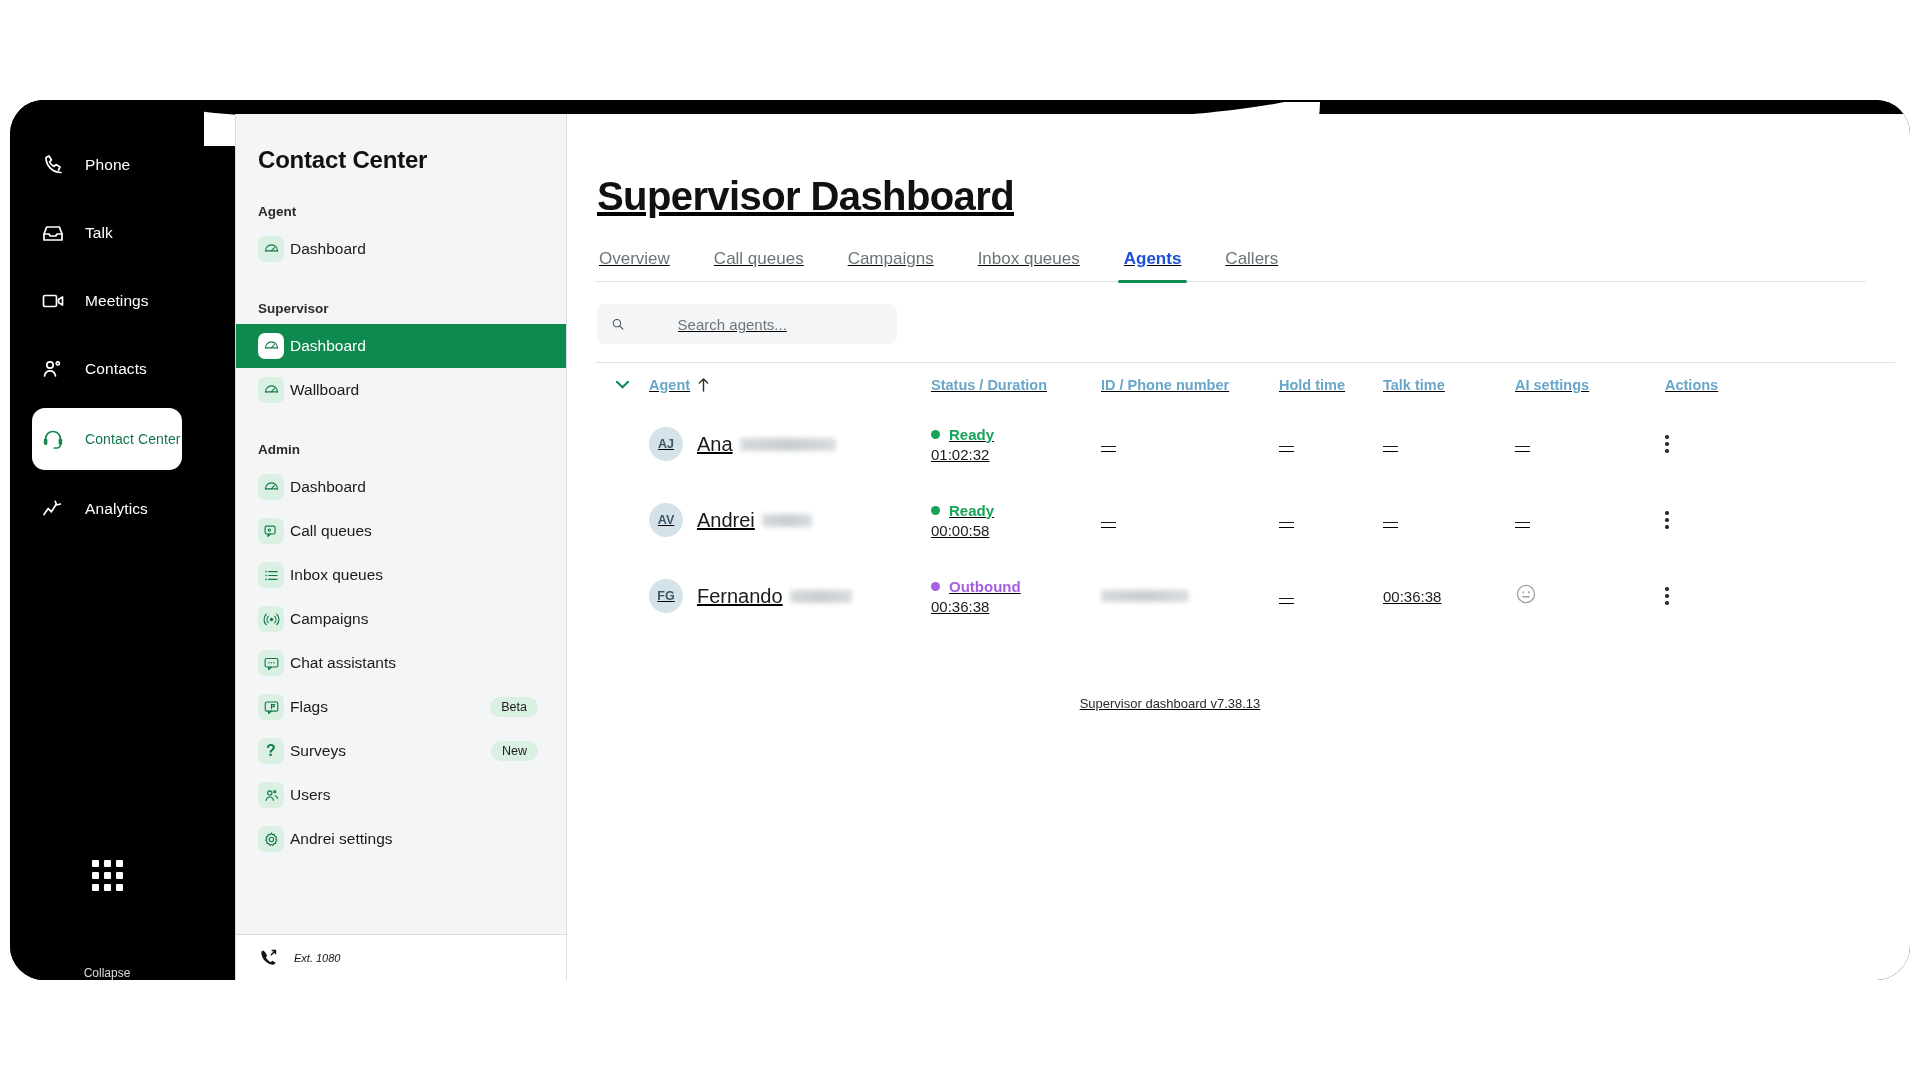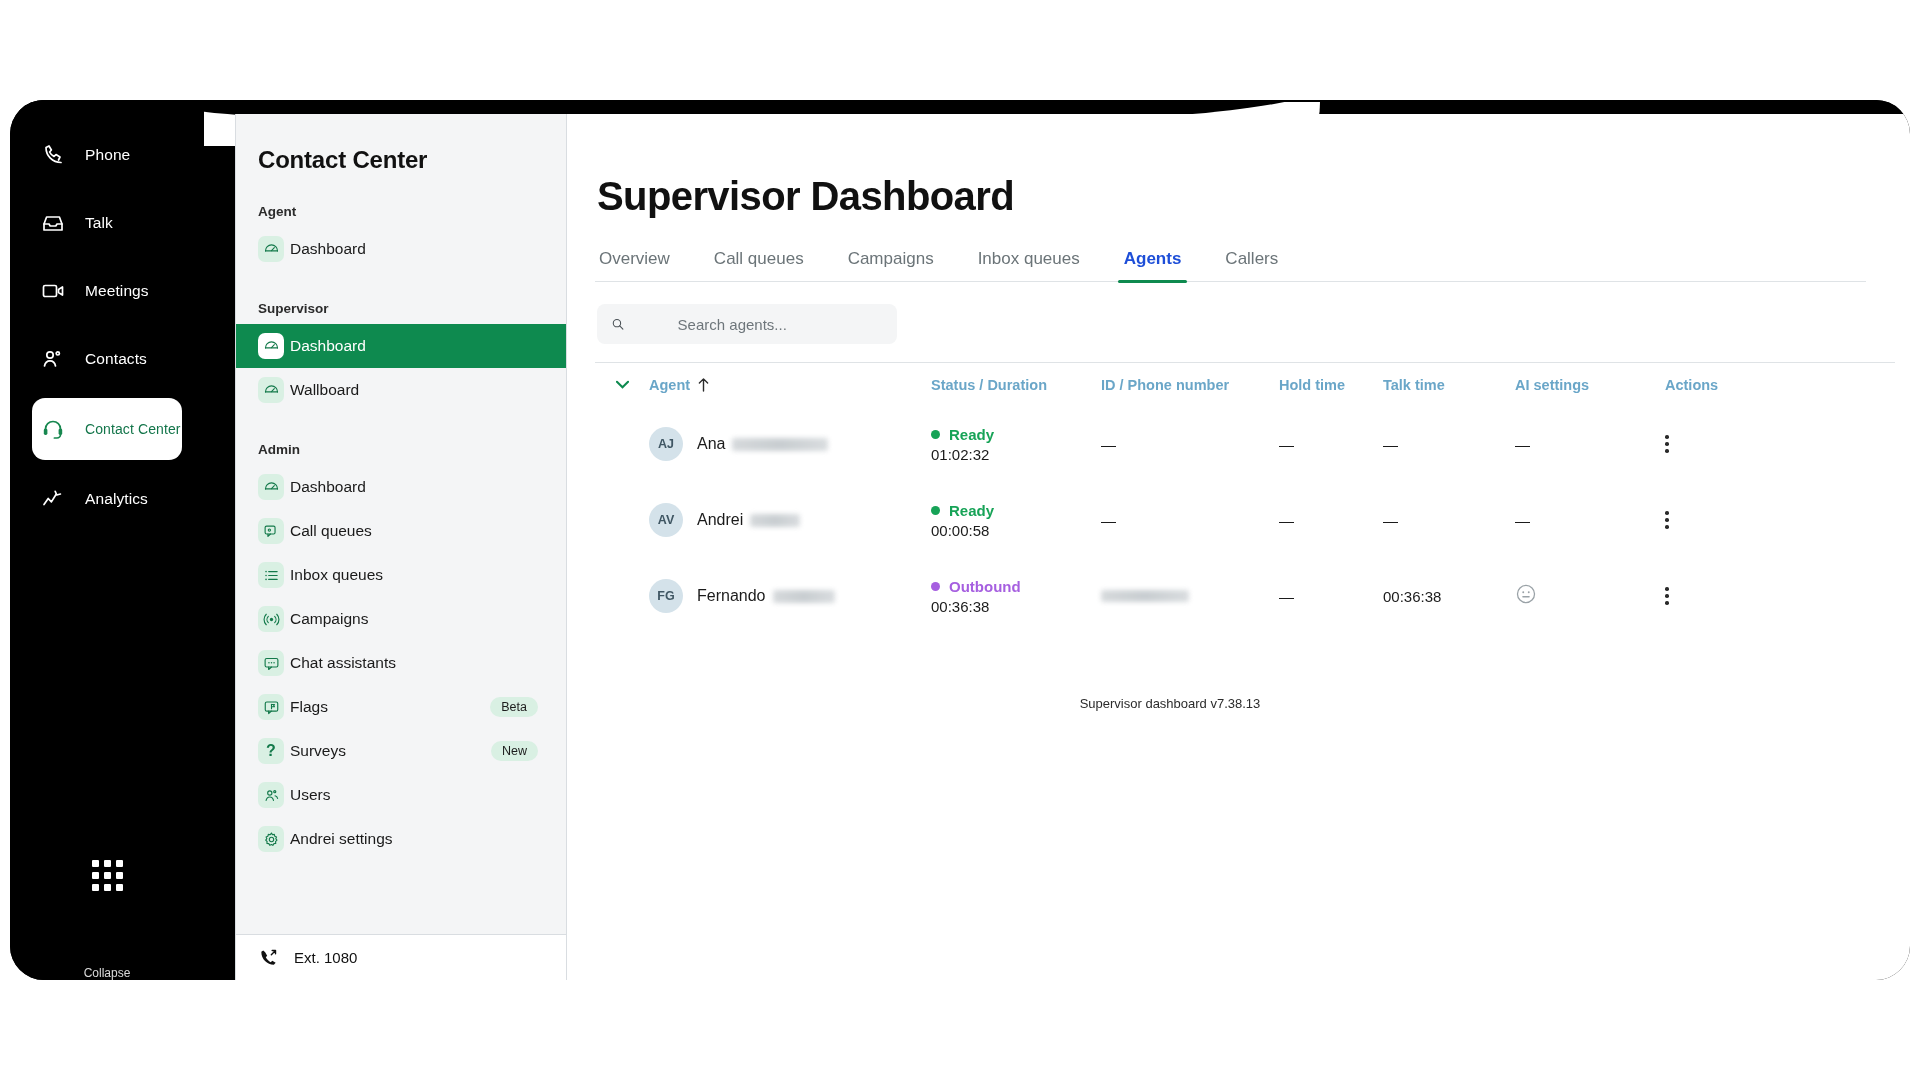--- a/index.html
+++ b/index.html
@@ -45,21 +45,21 @@
     width: 270px; height: 26px;
     background: #f4f5f6;
     border-radius: 0 0 10px 10px;
   }
 
   
   #rail {
     position: absolute; left: 0; top: 0;
     width: 194px; height: 100%;
     background: #000000;
-    padding-top: 26px;
+    padding-top: 36px;
   }
   .rail-item {
     display: flex; align-items: center;
     height: 58px;
     padding-left: 30px;
     gap: 19px;
     color: #ffffff;
     cursor: pointer;
   }
   .rail-item .rail-label {
@@ -124,30 +124,30 @@
     position:absolute; right: 28px;
     background:#d9f0e3; color:#1d1d1d;
     font-size: 12.5px; border-radius: 11px;
     padding: 3px 11px;
   }
   #subnav-footer {
     height: 46px; border-top: 1px solid #d9dde1;
     background:#ffffff;
     display:flex; align-items:center; gap:16px; padding-left: 22px;
   }
-  #subnav-footer .ext-label { font-size: 15px; color:#111; }
+  #subnav-footer .ext-label { font-size: 11px; color:#111;font-style:italic; }
 
   
   #main {
     position: absolute; left: 557px; top: 14px; right: 0;
     height: calc(100% - 14px);
     background: #ffffff;
     overflow: hidden;
   }
-  #main-inner { padding: 32px 44px 0 28px; }
+  #main-inner { padding: 32px 44px 0 28px; text-decoration: underline; }
   #page-title {
     font-size: 40px; font-weight: 700; color:#111; letter-spacing:-.6px;
     margin: 28px 0 0 2px;
   }
   #tabs {
     display:flex; gap: 40px; margin-top: 30px;
     border-bottom: 1px solid #dfe3e6;
     padding-left: 2px;
   }
   .tab {
@@ -190,21 +190,21 @@
   .c-sent    { width: 150px; }
   .c-actions { width: 110px; }
 
   .trow { display:flex; align-items:center; height: 76px; }
   .cell { display:flex; align-items:center; }
   .avatar {
     width: 34px; height: 34px; border-radius: 50%;
     background:#d4e2ea; color:#3f5663; font-size: 12.5px; font-weight:600;
     display:flex; align-items:center; justify-content:center; flex:0 0 34px;
   }
-  .agent-name { font-size: 16px; color:#1b1b1b; margin-left: 14px; display:flex; align-items:center; gap:7px;}
+  .agent-name { font-size: 20px; color:#1b1b1b; margin-left: 14px; display:flex; align-items:center; gap:7px;}
   .redact {
     display:inline-block; height: 13px; border-radius: 3px;
     background: linear-gradient(90deg,#cfd3d6,#bfc5c9,#d3d7da);
     filter: blur(2.5px); opacity:.85;
   }
   .status-line1 { display:flex; align-items:center; gap: 9px; font-size: 15px; font-weight:700; }
   .status-dot { width: 9px; height: 9px; border-radius:50%; display:block; }
   .status-line2 { font-size: 15px; color:#1b1b1b; margin-top: 3px; margin-left: 0px;}
   .dash { color:#1b1b1b; font-size: 15px; }
   .mono-val { font-size: 15px; color:#1b1b1b; }

